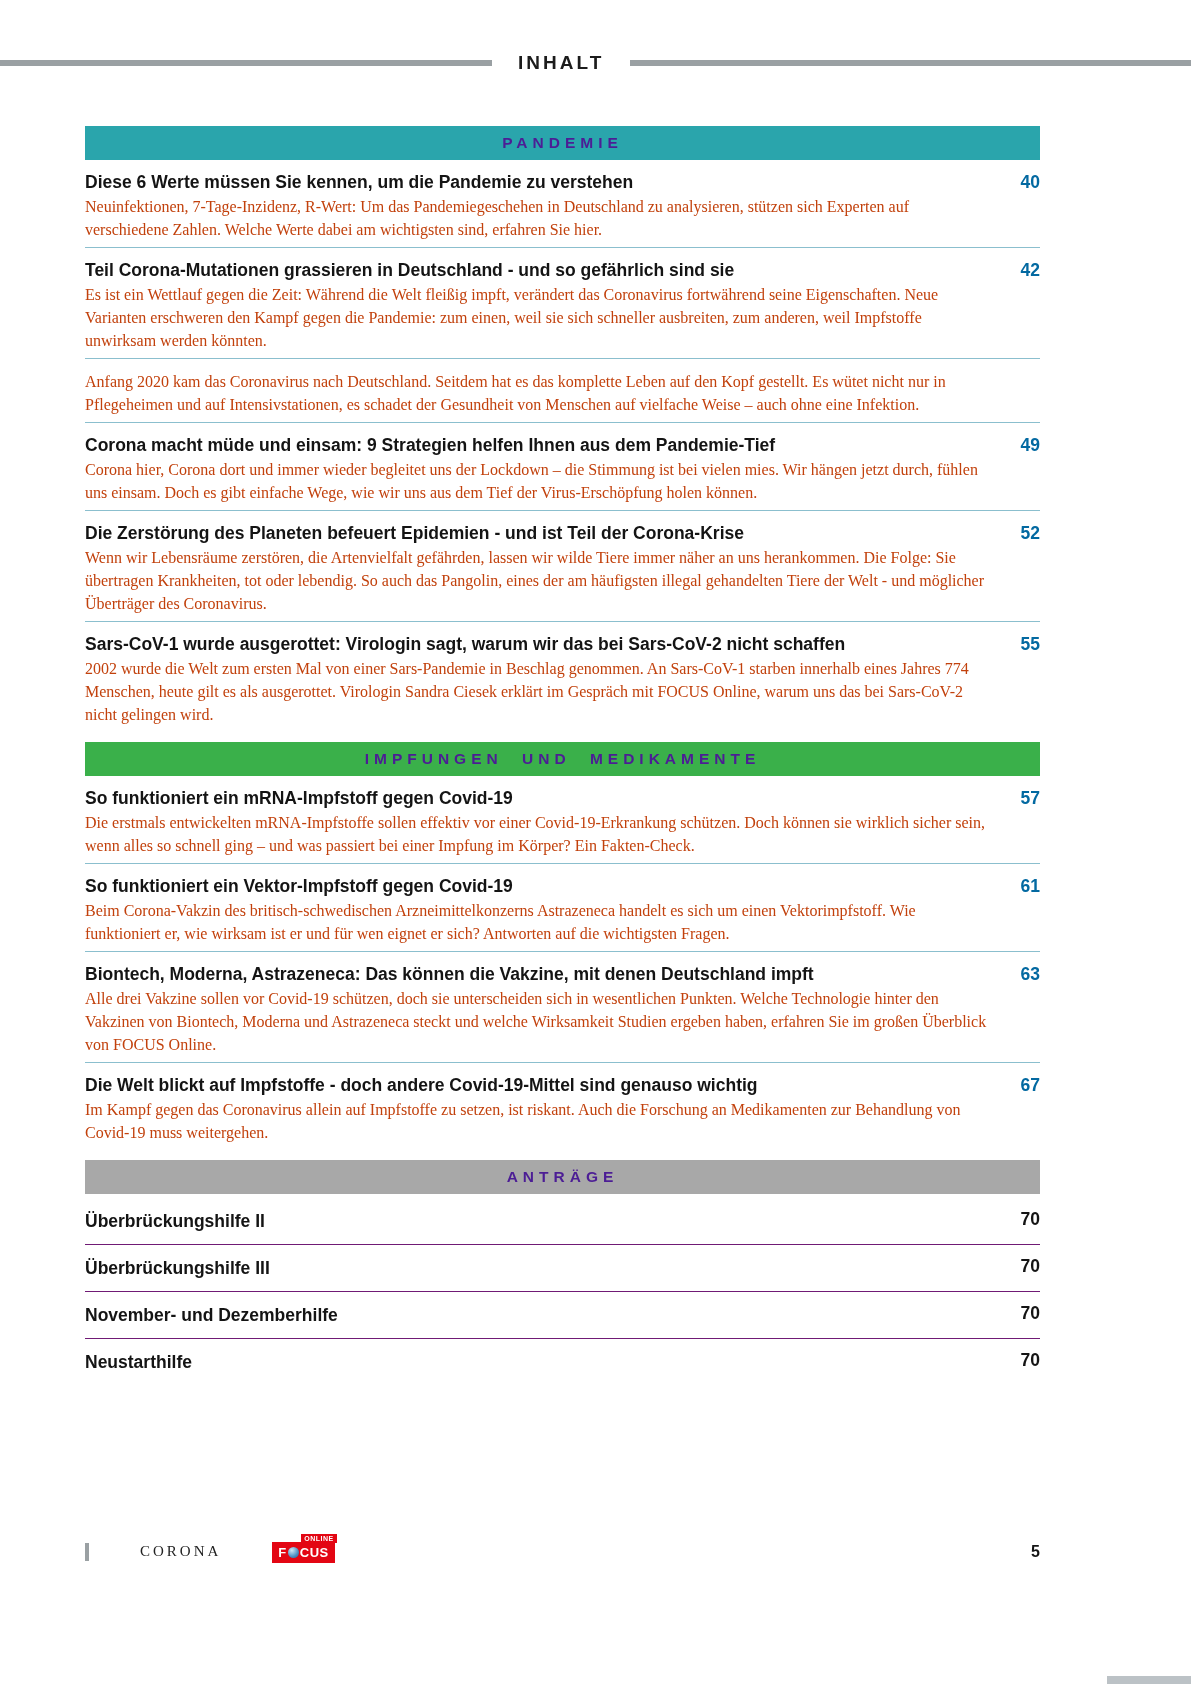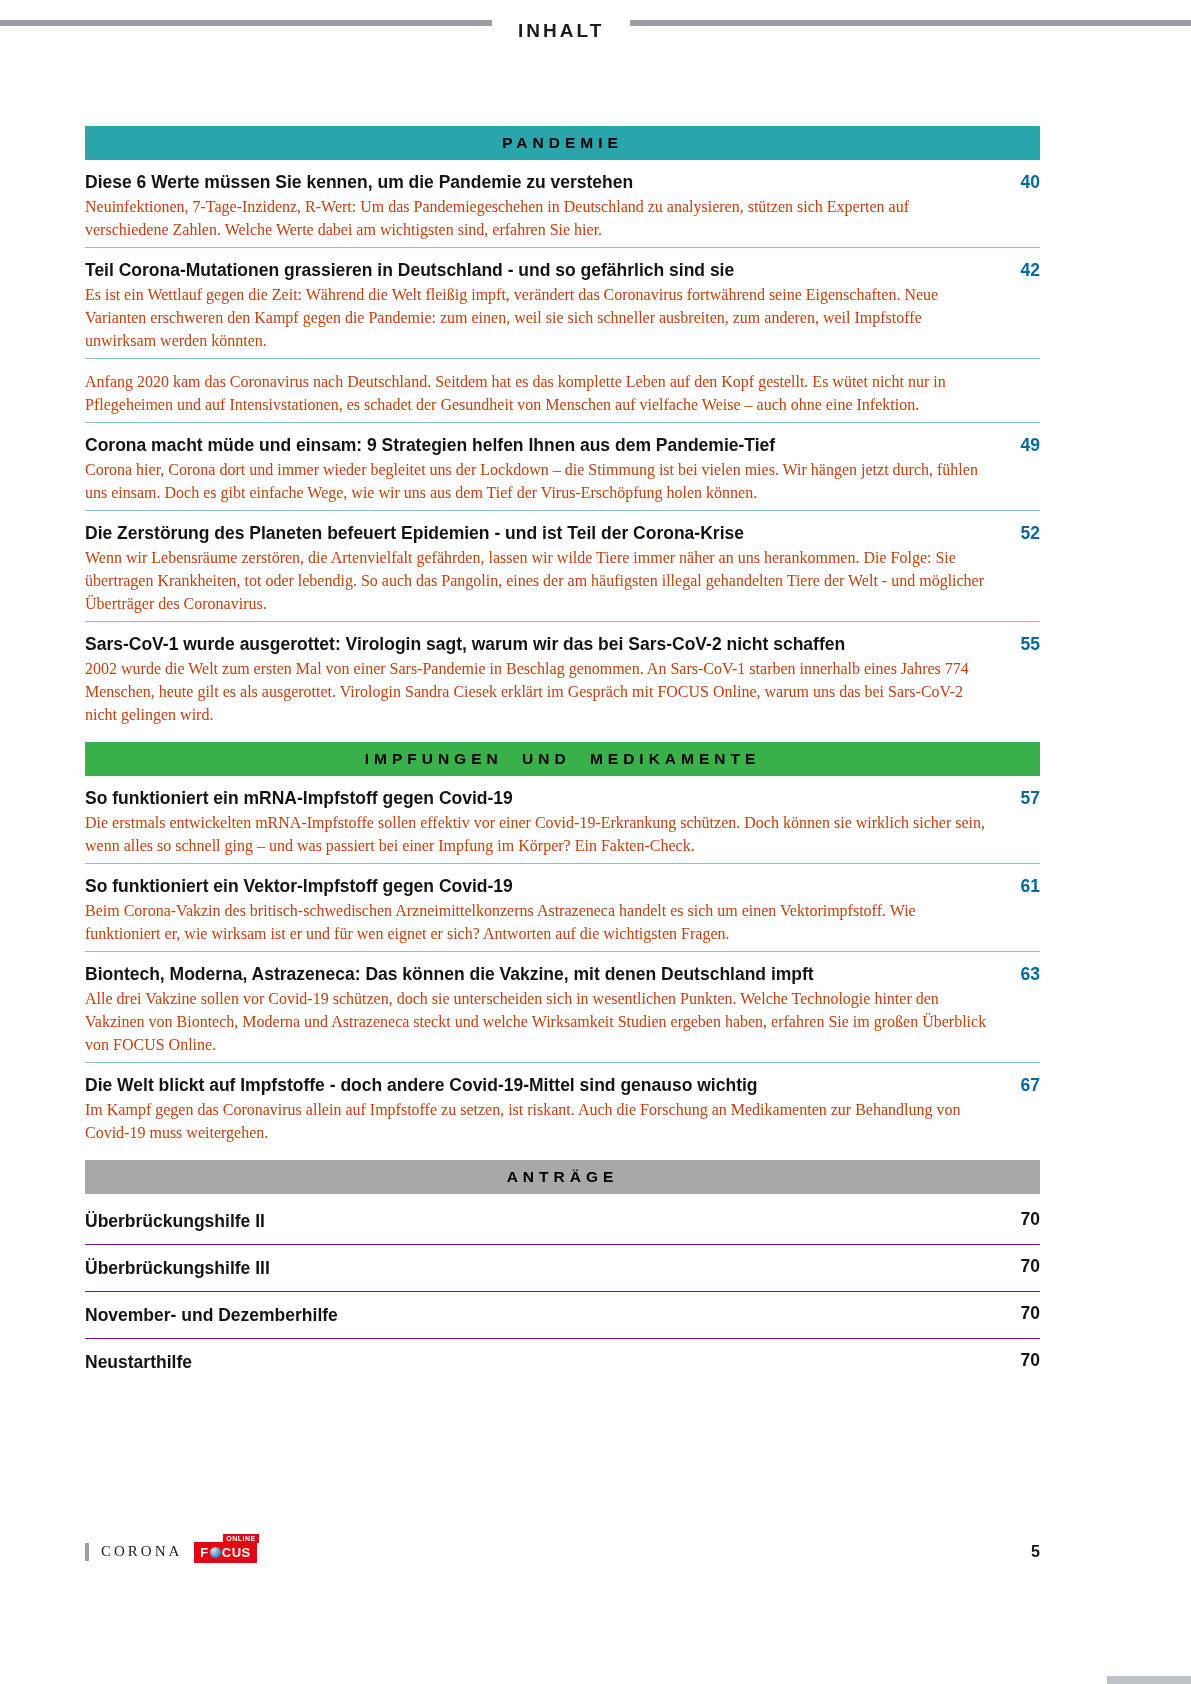--- a/index.html
+++ b/index.html
@@ -4,38 +4,38 @@
 <style>
   html,body { margin:0; padding:0; background:#ffffff; }
   .page {
     position:relative; width:1191px; height:1684px; margin:0 auto;
     background:#ffffff; overflow:hidden;
     font-family:"Liberation Sans", sans-serif; color:#1c1c1c;
   }
 
   
   .toc-header {
-    position:absolute; top:20px; left:0; right:0;
-    display:flex; 
+    position:absolute; top:52px; left:0; right:0;
+    display:flex; align-items:center;
   }
   .toc-header .rule { height:6px; background:#9aa0a3; }
   .toc-header .rule.left { flex:0 0 492px; margin-right:26px; }
   .toc-header .rule.right { flex:1; margin-left:26px; }
   .toc-header-title {
     font-size:19px; font-weight:bold; letter-spacing:3px; color:#1c1c1c;
     white-space:nowrap;
   }
 
   
   .content { position:absolute; left:85px; width:955px; top:126px; }
 
   .section + .section { margin-top:10px; }
   .section-bar {
     height:34px; display:flex; align-items:center; justify-content:center;
-    color:#000000; font-weight:bold; font-size:15.5px;
+    color:#4c1d95; font-weight:bold; font-size:15.5px;
     letter-spacing:5px; word-spacing:10px;
   }
 
   .article { padding:10px 0 6px 0; }
   .article + .article { border-top:1px solid #8bbfce; }
   .article-head { display:flex; align-items:flex-start; }
   .article-title {
     flex:1; font-size:17.5px; font-weight:bold; line-height:24px; color:#141414;
     padding-right:30px;
   }
@@ -54,21 +54,21 @@
   .entry + .entry { border-top:1px solid #701a75; }
   .entry-title { flex:1; font-size:17.5px; font-weight:bold; line-height:24px; color:#141414; }
   .entry-page { font-size:17.5px; font-weight:bold; color:#141414; text-align:right; min-width:40px; }
   .entries { padding-top:4px; }
 
   
   .footer {
     position:absolute; left:85px; width:955px; top:1540px;
     display:flex; align-items:center; justify-content:space-between;
   }
-  .footer-left { display:flex; align-items:center; }
+  .footer-left { display:flex; align-items:center;gap:39px; }
   .footer-divider { width:4px; height:18px; background:#9aa0a3; margin-right:12px; }
   .footer-brand {
     font-family:"Liberation Serif", serif; font-size:15px; letter-spacing:3px;
     color:#222222; margin-right:12px;
   }
   .focus-logo { position:relative; display:inline-block; margin-top:2px; }
   .online-tag {
     position:absolute; top:-8px; right:-2px; background:#e30613; color:#ffffff;
     font-size:7px; font-weight:bold; letter-spacing:0.5px; padding:1px 3px; line-height:1;
   }

